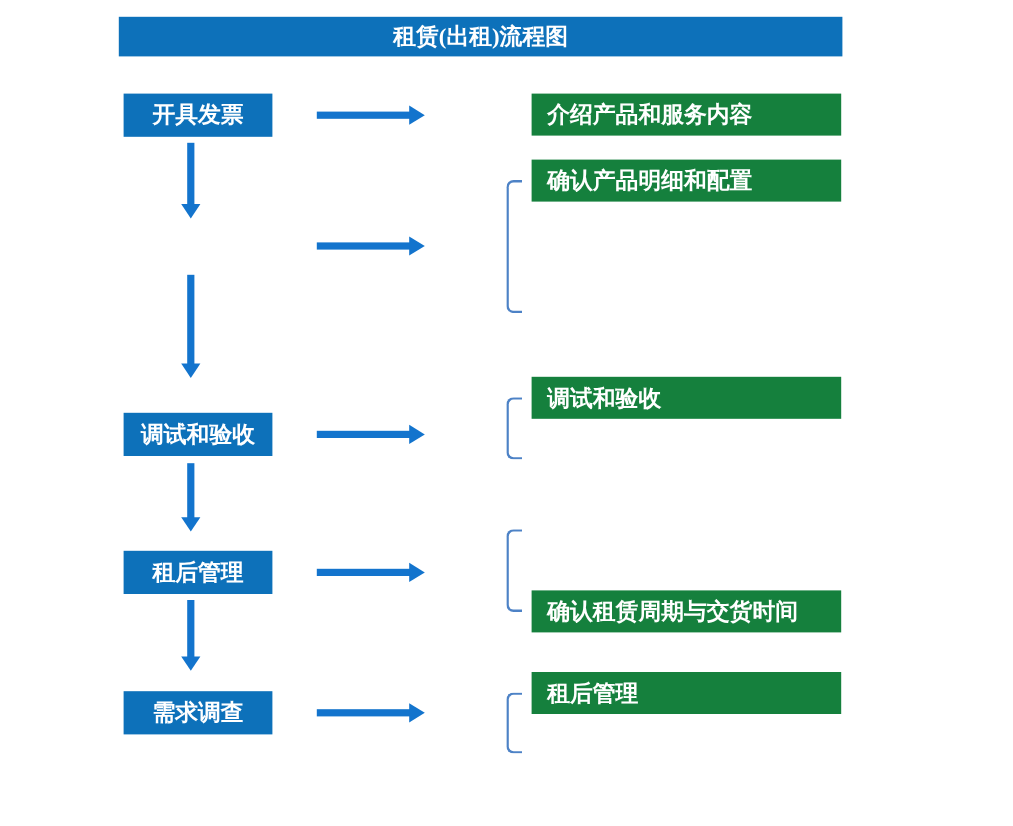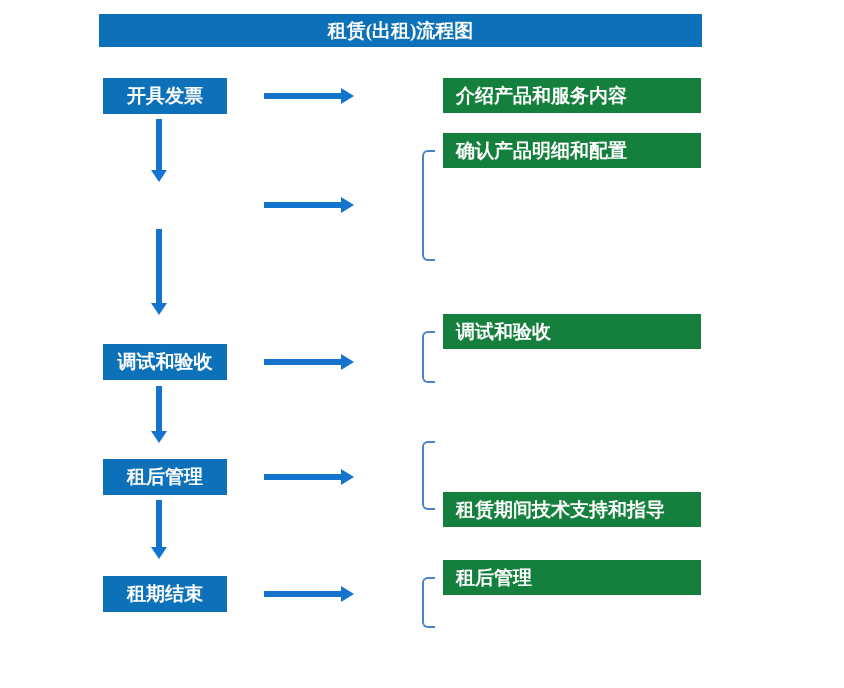--- a/index.html
+++ b/index.html
@@ -51,21 +51,21 @@
 </head>
 <body>
 
 <div class="canvas">
 
   <div class="title">租赁(出租)流程图</div>
 
   <div class="step" style="top:78px">开具发票</div>
   <div class="step" style="top:344px">调试和验收</div>
   <div class="step" style="top:459px">租后管理</div>
-  <div class="step" style="top:576px">租期结束</div>
+  <div class="step" style="top:576px">需求调查</div>
 
   <div class="harrow" style="top:88px">
       <div class="shaft"></div>
       <div class="head"></div>
     </div>
   <div class="harrow" style="top:197px">
       <div class="shaft"></div>
       <div class="head"></div>
     </div>
   <div class="harrow" style="top:354px">
@@ -99,16 +99,16 @@
     </div>
 
   <div class="bracket" style="top:150px;height:111px"></div>
   <div class="bracket" style="top:331px;height:52px"></div>
   <div class="bracket" style="top:441px;height:69px"></div>
   <div class="bracket" style="top:577px;height:51px"></div>
 
   <div class="detail" style="top:78px">介绍产品和服务内容</div>
   <div class="detail" style="top:133px">确认产品明细和配置</div>
   <div class="detail" style="top:314px">调试和验收</div>
-  <div class="detail" style="top:492px">租赁期间技术支持和指导</div>
+  <div class="detail" style="top:492px">确认租赁周期与交货时间</div>
   <div class="detail" style="top:560px">租后管理</div>
 
 </div>
 
 </body></html>

